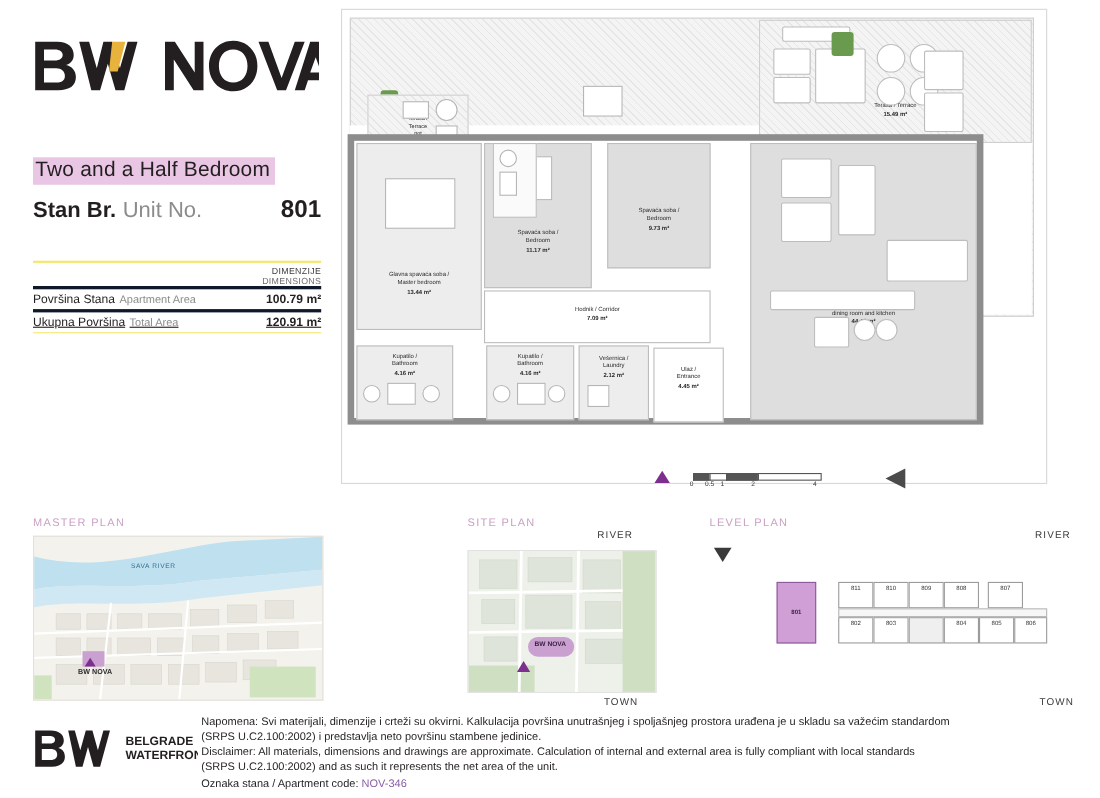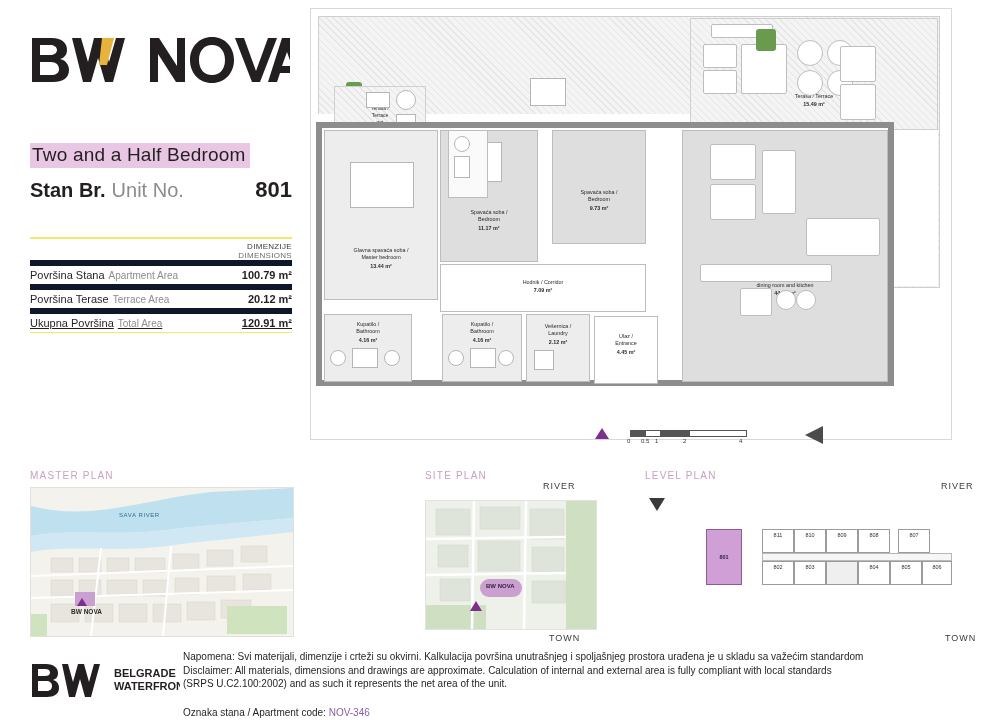--- a/index.html
+++ b/index.html
@@ -32,21 +32,21 @@
   
   #area-table{left:30px;top:237px;width:262px;font-size:10px;}
   #area-table .hdr{
     border-top:2px solid #f2e96b;
     padding-top:3px;text-align:right;line-height:1.15;
     color:#6d6d6d;font-size:8px;letter-spacing:.3px;
   }
   #area-table .hdr .sr{color:#3b3b3b;}
   #area-table .row{
     display:flex;align-items:baseline;
-    border-top:6px solid #0f172a;
+    border-top:3px solid #0f172a;
     padding:3px 0 3px 0;
   }
   #area-table .row:last-child{border-bottom:1px solid #f2e96b;text-decoration:underline;}
   #area-table .lbl-sr{font-size:11px;color:#231f20;}
   #area-table .lbl-en{font-size:10px;color:#8c8c8c;margin-left:4px;}
   #area-table .val{margin-left:auto;font-size:11px;font-weight:700;color:#231f20;}
 
   
   #floorplan{left:300px;top:4px;width:680px;height:450px;}
   #fp-frame{
@@ -148,25 +148,20 @@
 
 <div class="abs" id="area-table">
   <div class="hdr">
     <div class="sr">DIMENZIJE</div>
     <div>DIMENSIONS</div>
   </div>
   <div class="row">
     <span class="lbl-sr">Površina Stana</span>
     <span class="lbl-en">Apartment Area</span>
     <span class="val">100.79 m²</span>
-  </div>
-  <div class="row">
-    <span class="lbl-sr">Površina Terase</span>
-    <span class="lbl-en">Terrace Area</span>
-    <span class="val">20.12 m²</span>
   </div>
   <div class="row">
     <span class="lbl-sr">Ukupna Površina</span>
     <span class="lbl-en">Total Area</span>
     <span class="val">120.91 m²</span>
   </div>
 </div>
 
 <div class="abs" id="floorplan">
   <div id="fp-frame"></div>
@@ -438,20 +433,21 @@
                M8 21 v10 h8 c4 0 6 -2 6 -5 c0 -3 -2 -5 -6 -5 z"></path>
       <path d="M32 4 h6 l5 18 l5 -18 h6 l5 18 l5 -18 h6 l-9 33 h-6 l-5 -18 l-5 18 h-6 z"></path>
     </g>
     <text x="84" y="17" font-family="Liberation Sans, sans-serif" font-size="11" font-weight="700" fill="#231f20">BELGRADE</text>
     <text x="84" y="30" font-family="Liberation Sans, sans-serif" font-size="11" font-weight="700" fill="#231f20">WATERFRONT</text>
   </svg>
 </div>
 
 <div id="disclaimer">
   <div>Napomena: Svi materijali, dimenzije i crteži su okvirni. Kalkulacija površina unutrašnjeg i spoljašnjeg prostora urađena je u skladu sa važećim standardom</div>
+  <div>(SRPS U.C2.100:2002) i predstavlja neto površinu stambene jedinice.</div>
   <div>Disclaimer: All materials, dimensions and drawings are approximate. Calculation of internal and external area is fully compliant with local standards</div>
   <div>(SRPS U.C2.100:2002) and as such it represents the net area of the unit.</div>
 </div>
 
 <div id="apt-code">
   <span>Oznaka stana / Apartment code:</span>
   <span class="code">NOV-346</span>
 </div>
 
 </body></html>

